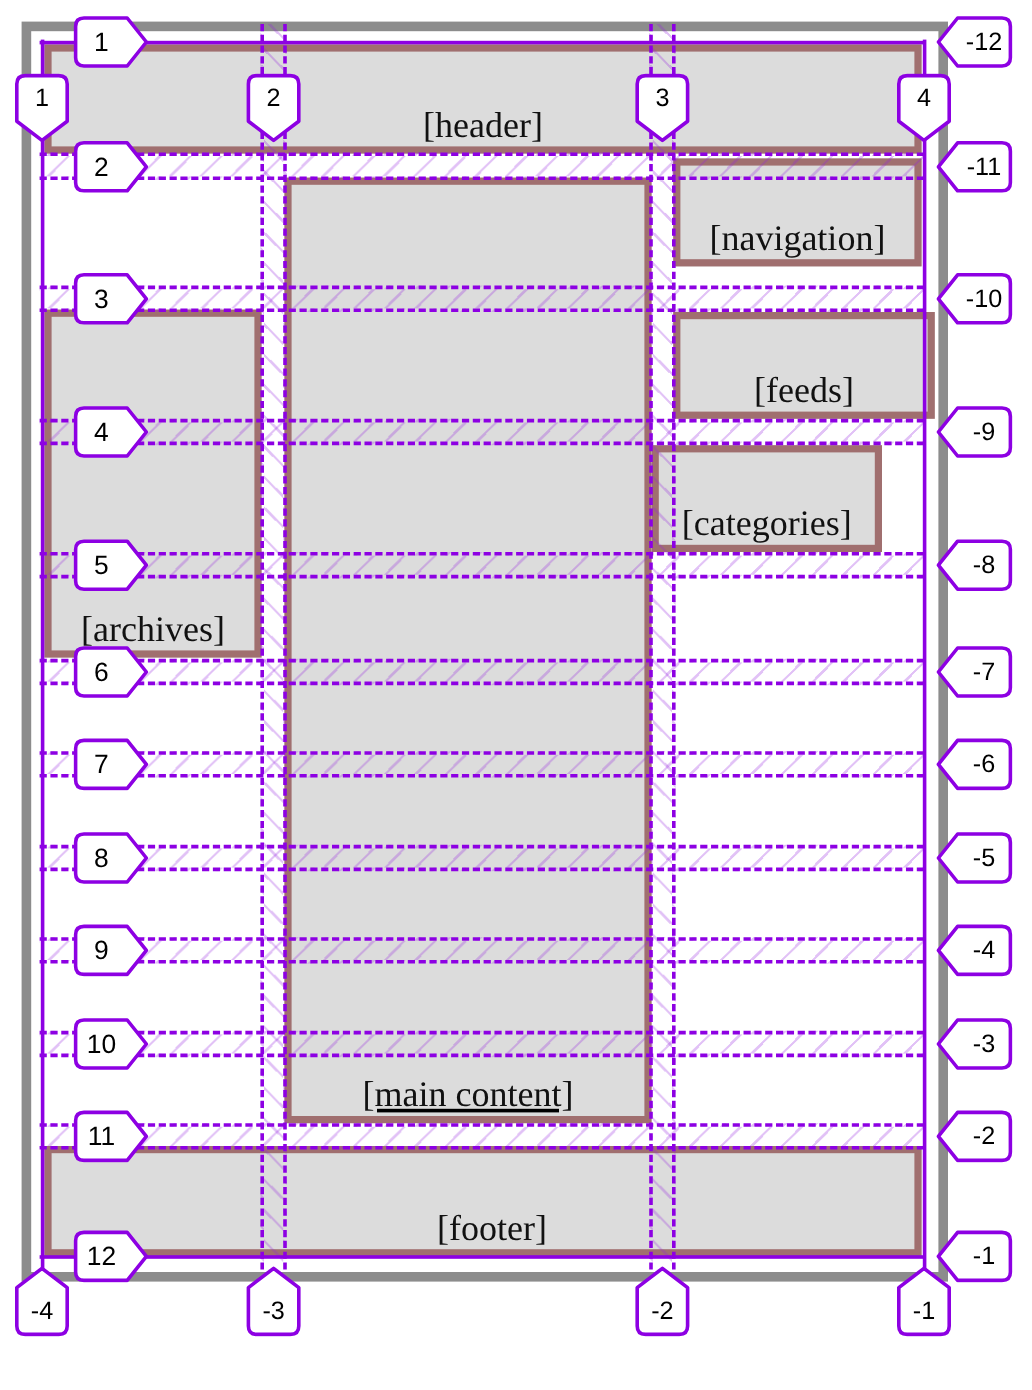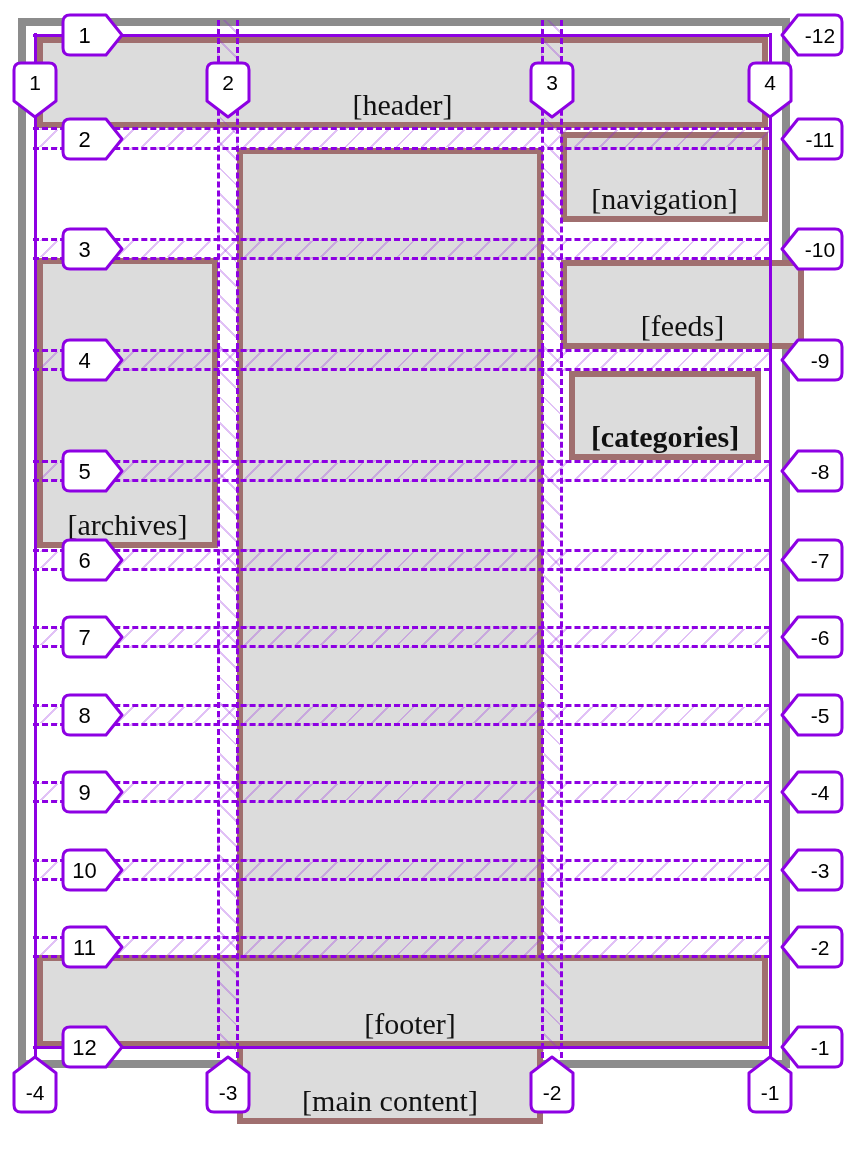--- a/index.html
+++ b/index.html
@@ -59,30 +59,30 @@
 
 <div class="canvas">
   <div class="frame"></div>
   <div class="layer areas-layer">
       <div class="area" style="left: 37px; top: 37px; width: 731px; height: 91px;">
         <span class="area-label">[header]</span>
       </div>
       <div class="area" style="left: 561px; top: 132px; width: 207px; height: 90px;">
         <span class="area-label">[navigation]</span>
       </div>
-      <div class="area" style="left: 561px; top: 260px; width: 243px; height: 89px;">
+      <div class="area" style="left: 561px; top: 260px; width: 218px; height: 89px;">
         <span class="area-label">[feeds]</span>
       </div>
-      <div class="area" style="left: 569px; top: 371px; width: 192px; height: 89px; font-weight: bold;">
+      <div class="area" style="left: 543px; top: 371px; width: 192px; height: 89px;">
         <span class="area-label">[categories]</span>
       </div>
       <div class="area" style="left: 37px; top: 258px; width: 181px; height: 290px;">
         <span class="area-label">[archives]</span>
       </div>
-      <div class="area" style="left: 237px; top: 148px; width: 306px; height: 976px;">
+      <div class="area" style="left: 237px; top: 148px; width: 306px; height: 788px; text-decoration: underline;">
         <span class="area-label">[main content]</span>
       </div>
       <div class="area" style="left: 37px; top: 955px; width: 731px; height: 92px; padding-left: 15px;">
         <span class="area-label">[footer]</span>
       </div>
     </div>
   <div class="layer gaps-layer">
       <div class="row-gap" style="top: 127px; height: 23px;"></div>
       <div class="row-gap" style="top: 238px; height: 22px;"></div>
       <div class="row-gap" style="top: 349px; height: 22px;"></div>

